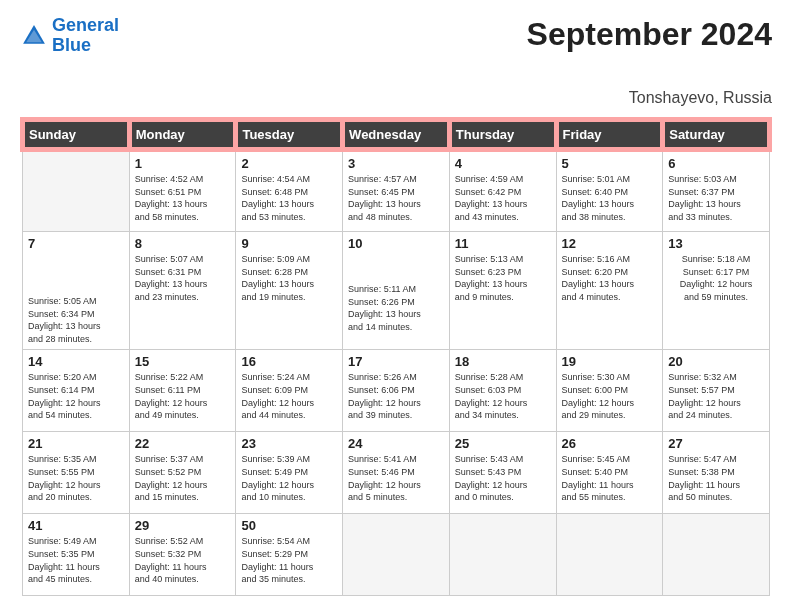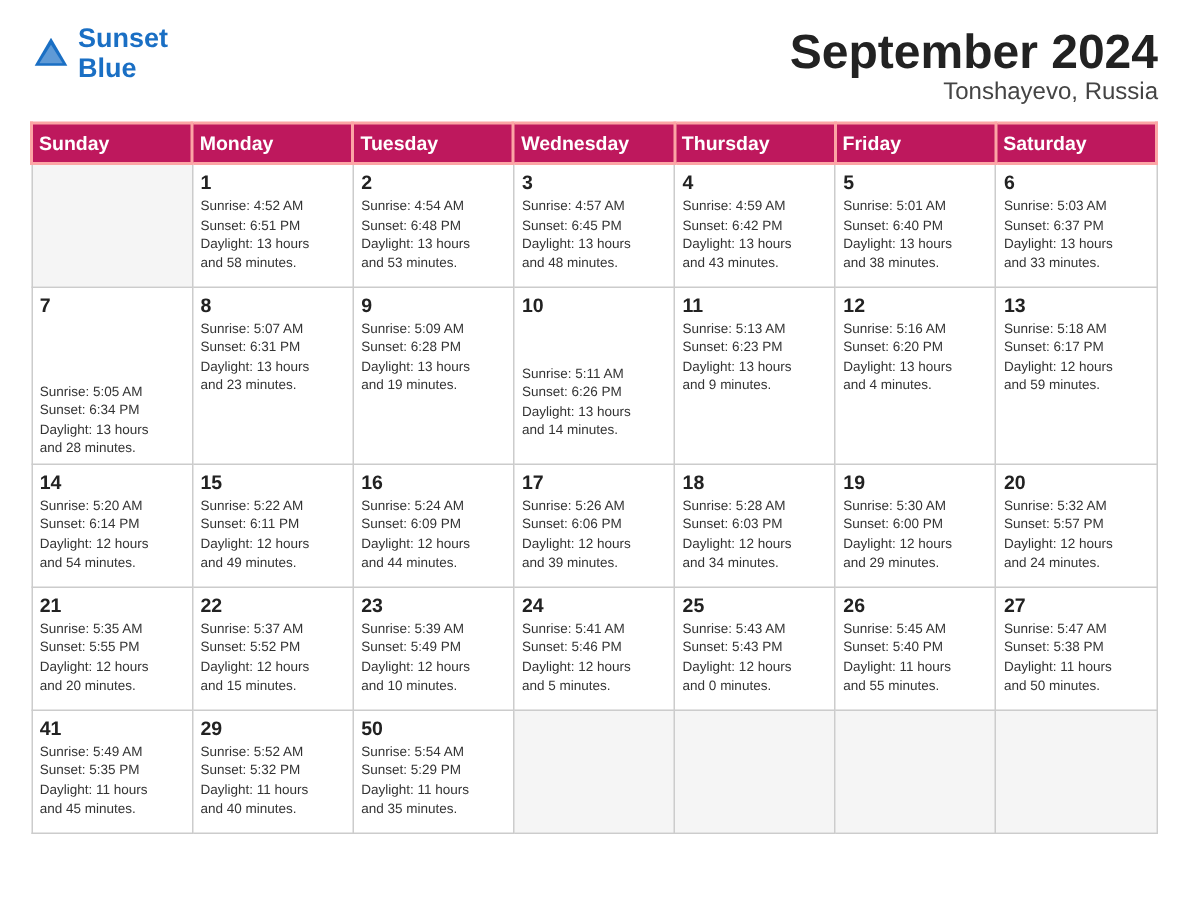--- a/index.html
+++ b/index.html
@@ -44,34 +44,35 @@
       text-align: right;
     }
     .main-title {
       font-size: 32px;
       font-weight: bold;
       color: #222;
     }
     .subtitle {
       font-size: 16px;
       color: #444;
+      margin-top: 36px;
     }
     .calendar {
       width: 100%;
       border-collapse: collapse;
       table-layout: fixed;
     }
     .calendar th {
-      background: #be185d;
+      background: #404040;
       color: #fff;
       font-size: 13px;
       font-weight: bold;
       padding: 5px 4px;
       text-align: left;
-      border: 2px solid #fca5a5;
+      border: 5px solid #fca5a5;
     }
     .calendar td {
       border: 1px solid #ccc;
       vertical-align: top;
       padding: 4px 5px;
       font-size: 9.5px;
       color: #222;
       height: 82px;
       background: #fff;
     }
@@ -95,21 +96,21 @@
 <body>
 
 <div class="page">
   <div class="header">
     <div class="logo">
       <svg class="logo-icon" viewBox="0 0 36 36">
         <polygon points="18,4 32,28 4,28" fill="#1a6fc4"></polygon>
         <polygon points="18,10 28,26 8,26" fill="#fff" opacity="0.3"></polygon>
       </svg>
       <div class="logo-text">
-        <div><span>Sunset</span></div>
+        <div><span>General</span></div>
         <div><span style="color:#1a6fc4">Blue</span></div>
       </div>
     </div>
     <div class="title-block">
       <div class="main-title">September 2024</div>
       <div class="subtitle">Tonshayevo, Russia</div>
     </div>
   </div>
 
   <table class="calendar">
@@ -208,21 +209,21 @@
           </td>
           <td>
             <span class="day-number">12</span>
             <div class="day-detail" style="white-space: pre-line;">Sunrise: 5:16 AM
 Sunset: 6:20 PM
 Daylight: 13 hours
 and 4 minutes.</div>
           </td>
           <td>
             <span class="day-number">13</span>
-            <div class="day-detail" style="white-space: pre-line;">Sunrise: 5:18 AM
+            <div class="day-detail" style="white-space: pre-line; text-align: center;">Sunrise: 5:18 AM
 Sunset: 6:17 PM
 Daylight: 12 hours
 and 59 minutes.</div>
           </td>
         </tr>
         <tr>
           <td>
             <span class="day-number">14</span>
             <div class="day-detail" style="white-space: pre-line;">Sunrise: 5:20 AM
 Sunset: 6:14 PM

